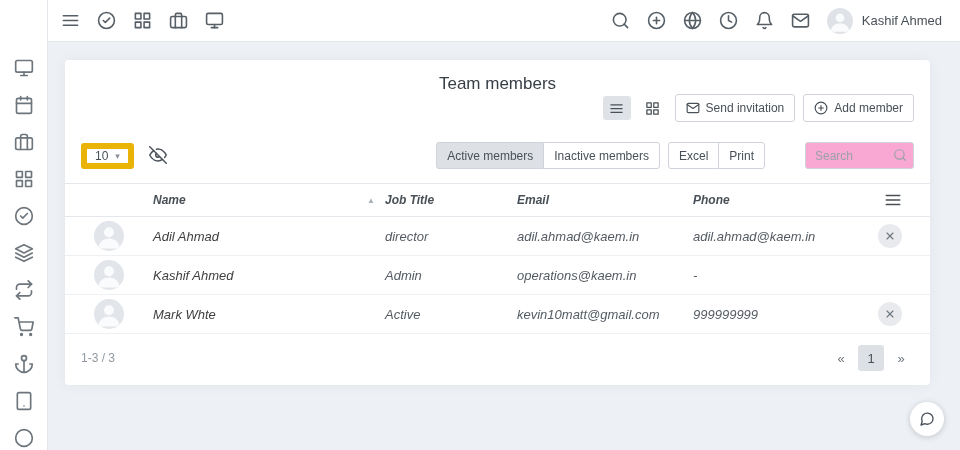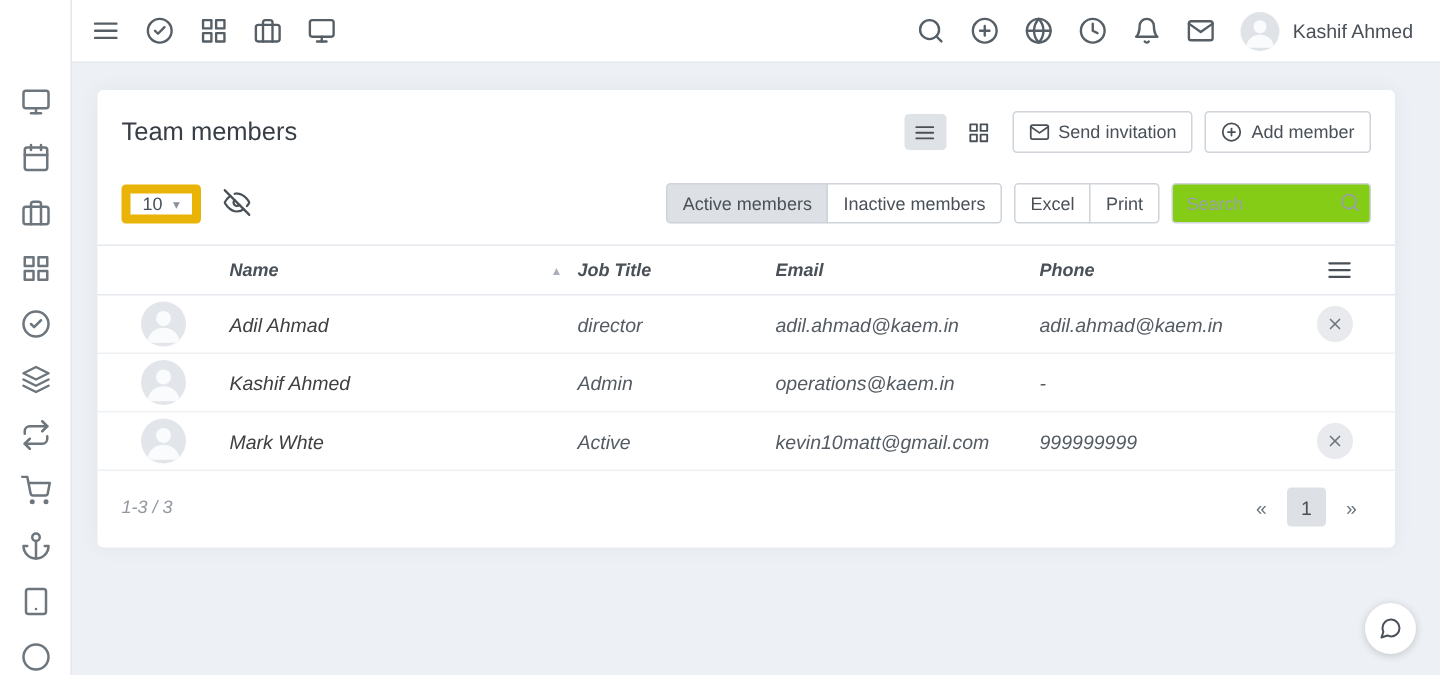--- a/index.html
+++ b/index.html
@@ -36,21 +36,21 @@
   .user { display:flex; align-items:center; gap:9px; cursor:pointer; }
   .avatar-sm { width:26px; height:26px; border-radius:50%; background:#dfe3e7; overflow:hidden; }
   .user-name { font-size:13px; color:#495057; }
 
   
   .content { position:absolute; top:42px; left:48px; right:0; bottom:0; padding:18px 30px 0 17px; }
   .card {
     background:#fff; border-radius:4px;
     box-shadow:0 0 .875rem 0 rgba(33,37,41,.05);
   }
-  .card-header { display:flex; align-items:center; padding:14px 16px; }
+  .card-header { display:flex; align-items:center; padding:14px 16px;flex-direction:column; }
   .card-title { font-size:17px; font-weight:400; color:#383e45; }
   .hdr-controls { margin-left:auto; display:flex; align-items:center; gap:8px; }
   .vt { width:28px; height:24px; border-radius:3px; display:flex; align-items:center; justify-content:center; color:#495057; cursor:pointer; }
   .vt svg { width:15px; height:15px; }
   .vt.active { background:#dfe3e8; }
   .btn {
     display:inline-flex; align-items:center; gap:6px;
     border:1px solid #ced4da; background:#fff; border-radius:3px;
     height:28px; padding:0 10px; font-size:12px; color:#495057; cursor:pointer;
     font-family:inherit; white-space:nowrap;
@@ -69,23 +69,23 @@
   .eye-btn svg { width:18px; height:18px; }
   .tool-right { margin-left:auto; display:flex; align-items:flex-end; gap:8px; }
   .btn-group { display:flex; }
   .btn-group .btn { border-radius:0; height:27px; }
   .btn-group .btn + .btn { margin-left:-1px; }
   .btn-group .btn:first-child { border-radius:3px 0 0 3px; }
   .btn-group .btn:last-child { border-radius:0 3px 3px 0; }
   .btn.seg-active { background:#dde1e6; }
   .search-wrap { position:relative; }
   .search-input {
-    width:133px; height:27px; border:1px solid #ced4da; border-radius:3px;
+    width:109px; height:27px; border:1px solid #ced4da; border-radius:3px;
     padding:0 26px 0 9px; font-size:12px; color:#495057; outline:none;
-    font-family:inherit; background:#84cc16;
+    font-family:inherit; background:#f9a8d4;margin-left:32px;
   }
   .search-input::placeholder { color:#9aa0a6; }
   .search-icon-in { position:absolute; right:7px; top:6px; width:14px; height:14px; color:#9aa0a6; }
   .search-icon-in svg { width:14px; height:14px; stroke-width:2; }
 
   
   .tgrid { display:grid; grid-template-columns:88px 232px 132px 176px 1fr 56px; align-items:center; padding-right:28px;font-style:italic; }
   .thead {
     height:34px; border-top:1px solid #e4e8ec; border-bottom:1px solid #e4e8ec;
     font-size:12px; font-weight:bold; color:#495057;
@@ -103,21 +103,21 @@
   .name-link { color:#404040; text-decoration:none; cursor:pointer; font-size:13px; }
   .remove-btn {
     justify-self:end; width:24px; height:24px; border-radius:50%;
     background:#e8eaed; border:none; display:flex; align-items:center; justify-content:center;
     color:#6c757d; cursor:pointer;
   }
   .remove-btn svg { width:12px; height:12px; stroke-width:2.2; }
 
   
   .card-footer { display:flex; align-items:center; padding:11px 16px 14px; }
-  .range-text { font-size:12px; color:#9198a0;font-style:italic; }
+  .range-text { font-size:12px; color:#9198a0; }
   .pagination { margin-left:auto; display:flex; align-items:center; gap:4px; }
   .page-btn {
     min-width:26px; height:26px; display:flex; align-items:center; justify-content:center;
     font-size:13px; color:#6c757d; border-radius:3px; cursor:pointer; background:transparent;
     border:none; font-family:inherit; padding:0 7px;
   }
   .page-btn.current { background:#dde1e6; color:#495057; }
 
   
   .chat-fab {

